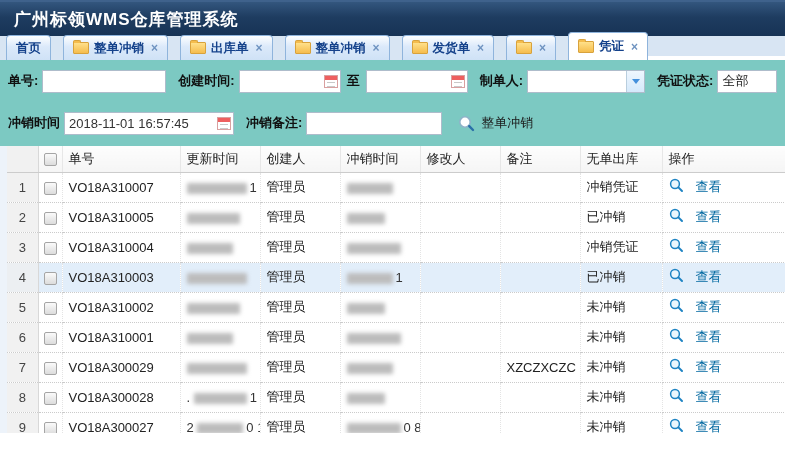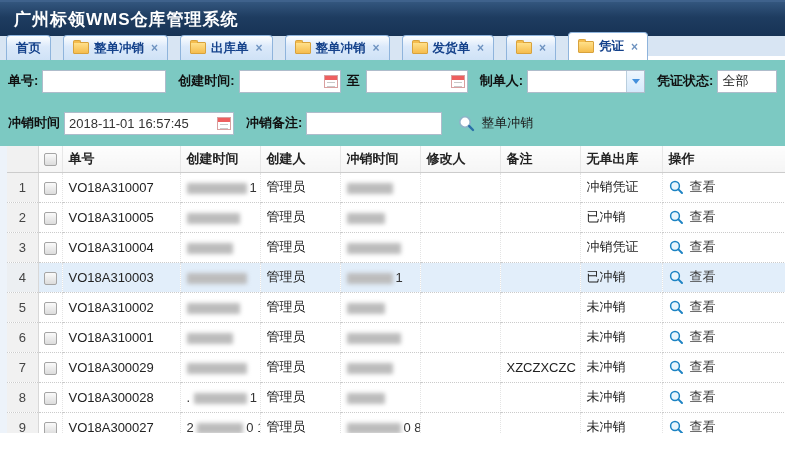--- a/index.html
+++ b/index.html
@@ -47,34 +47,34 @@
   .chev{width:17px;background:linear-gradient(#eef6fe,#d5e9fb);border-left:1px solid #b9cede;
         display:flex;align-items:center;justify-content:center}
   .chev::after{content:'';border:4px solid transparent;border-top:5px solid #4490dc;margin-top:5px}
   .sbtn{display:flex;align-items:center;gap:6px;margin-left:16px;color:#1b1b1b;cursor:pointer}
 
   
   .grid-wrap{height:287px;box-sizing:border-box;background:#edf3fa;padding-left:7px;overflow:hidden}
   table{border-collapse:collapse;table-layout:fixed;width:778px;background:#fff}
   thead th{height:26px;box-sizing:border-box;background:linear-gradient(#fdfdfd,#f5f5f5);
            border-right:1px solid #e7e7e7;border-bottom:1px solid #cccccc;
-           font-weight:bold;text-align:left;padding:0 0 0 6px;color:#222;overflow:hidden}
+           font-weight:normal;text-align:left;padding:0 0 0 6px;color:#222;overflow:hidden}
   tbody td{height:30px;box-sizing:border-box;border-bottom:1px dotted #cbcbcb;
            border-right:1px dotted #e4e4e4;padding:0 0 0 6px;color:#222;
            overflow:hidden;white-space:nowrap}
   .numcol{background:#f1f1f1 !important;border-right:1px solid #d8d8d8 !important;
           text-align:center !important;padding:0 !important;color:#444}
   .cbcol{text-align:center !important;padding:0 !important}
   tr.selected td{background:#e2eefa}
   tr.selected td.numcol{background:#eceff2 !important}
   .ckb{display:inline-block;width:13px;height:13px;box-sizing:border-box;border:1px solid #a5a5a5;
        border-radius:2px;background:linear-gradient(#fafafa,#dcdcdc);vertical-align:middle;cursor:pointer}
   .mask{display:inline-block;height:11px;background:#bcbcbc;filter:blur(2px);
         border-radius:1px;vertical-align:middle;margin-right:3px}
-  .action{display:flex;align-items:center;gap:6px;color:#404040;cursor:pointer}
+  .action{display:flex;align-items:flex-start;gap:12px;color:#0369a1;cursor:pointer}
   .frag{color:#333}
 </style>
 </head>
 <body>
 
 <div>
 
   <div class="titlebar">
     <span>广州标领WMS仓库管理系统</span>
   </div>
@@ -168,21 +168,21 @@
         <col style="width:80px">
           <col style="width:80px">
           <col style="width:82px">
           <col style="width:123px">
       </colgroup>
       <thead>
           <tr id="headrow">
             <th class="numcol"></th>
             <th class="cbcol"><span class="ckb"></span></th>
             <th>单号</th>
-            <th>创建时间</th>
+            <th>更新时间</th>
             <th>创建人</th>
             <th>冲销时间</th>
             <th>修改人</th>
             <th>备注</th>
             <th>无单出库</th>
             <th>操作</th>
           </tr>
         </thead>
       <tbody id="tbody">
           <tr>

